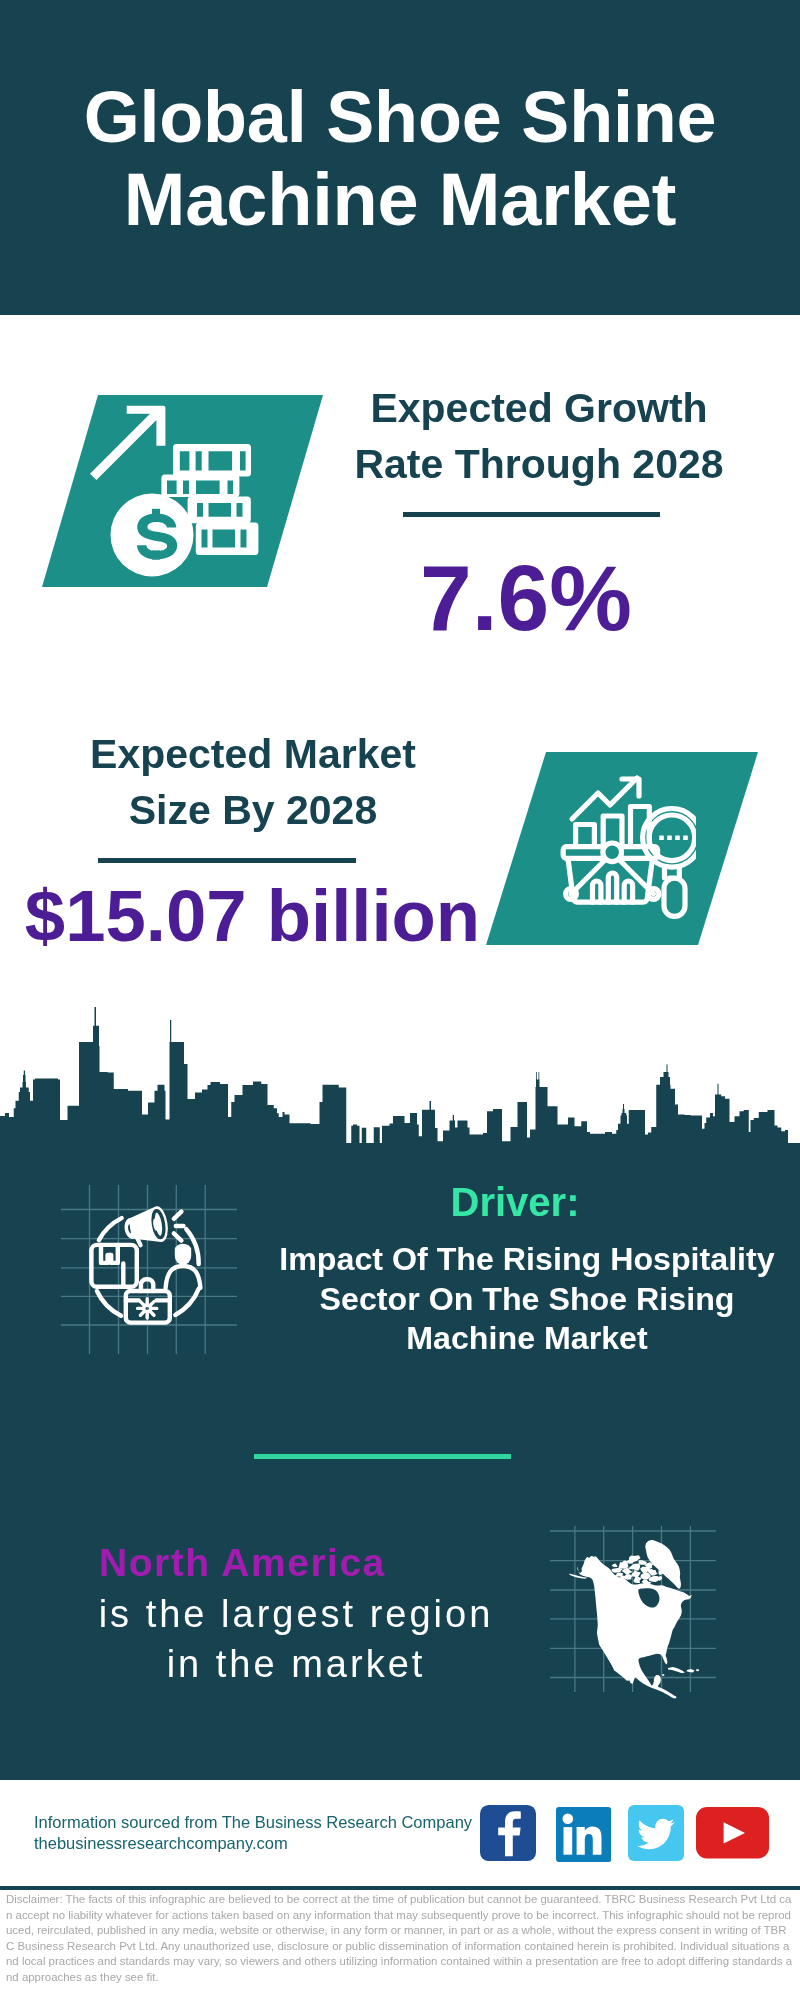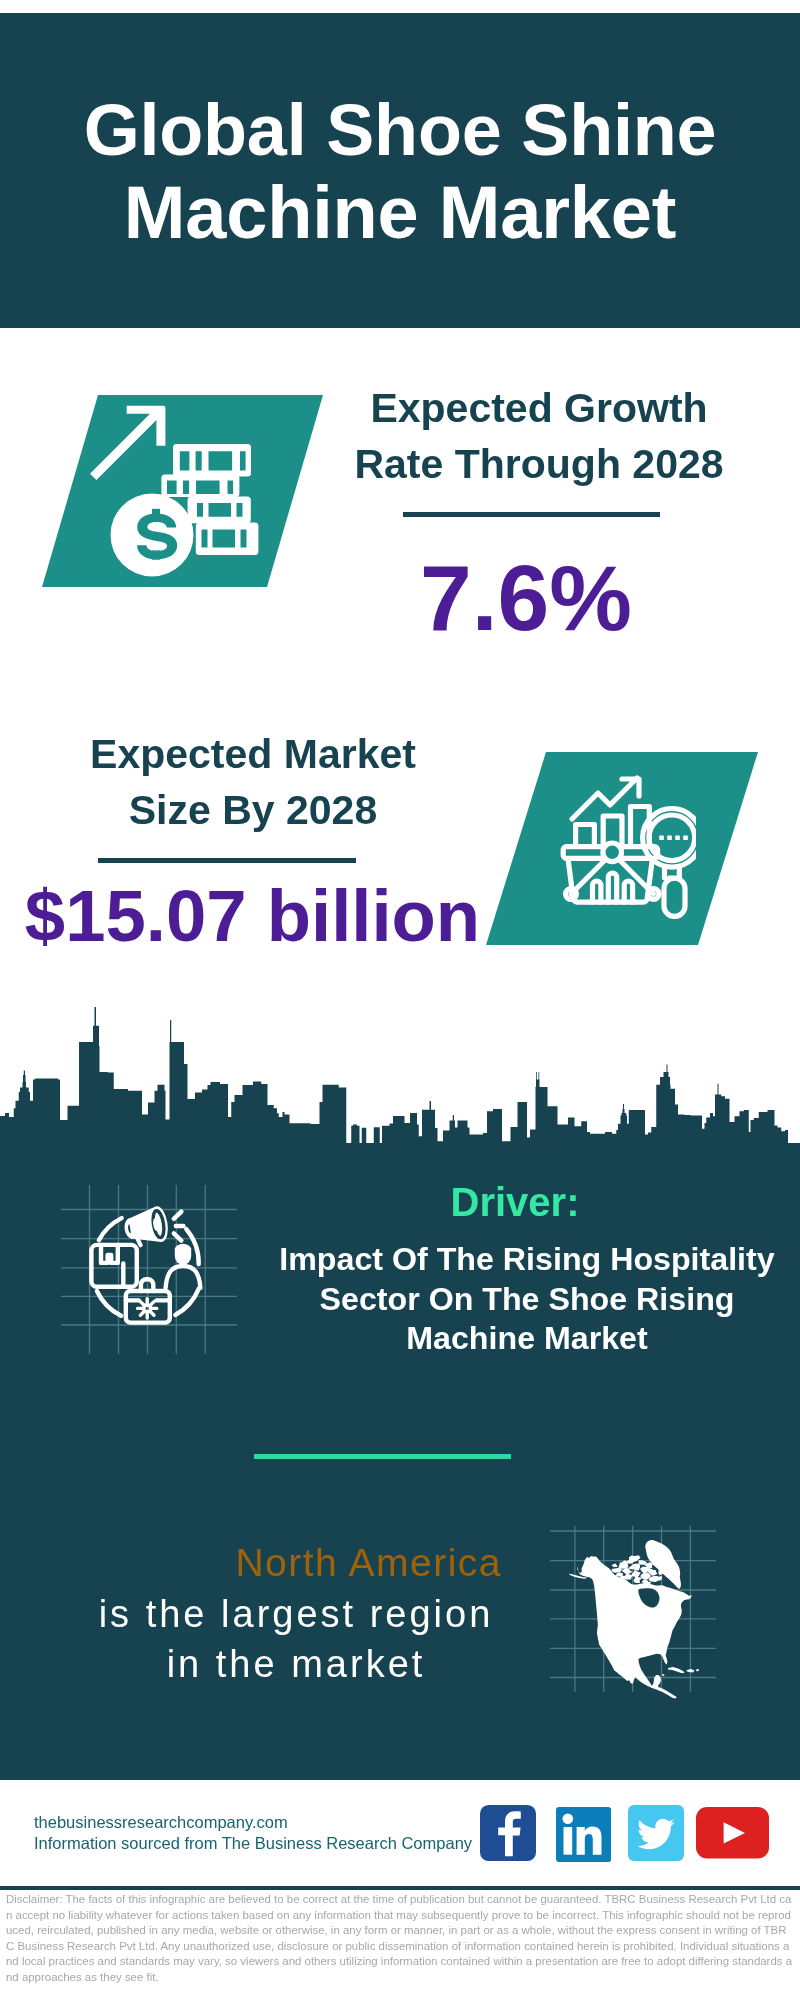--- a/index.html
+++ b/index.html
@@ -1,41 +1,41 @@
 <!DOCTYPE html>
 <html><head>
 <meta charset="utf-8">
 <style>
   html,body{margin:0;padding:0;}
   body{width:800px;height:2000px;background:#ffffff;font-family:"Liberation Sans",sans-serif;overflow:hidden;}
   .page{position:relative;width:800px;height:2000px;overflow:hidden;}
 
   
-  .hdr{position:absolute;left:0;top:0;width:800px;height:315px;background:#174351;margin-top:13px;}
+  .hdr{position:absolute;left:0;top:0;width:800px;height:315px;background:#174351;}
   .hdr-title{position:absolute;left:0;top:75px;width:800px;text-align:center;color:#ffffff;
     font-size:72px;font-weight:bold;line-height:84px;letter-spacing:-0.2px;}
 
   
   .stat-label{position:absolute;color:#174351;font-size:41px;font-weight:bold;line-height:56px;text-align:center;}
   .divider{position:absolute;height:4.5px;background:#174351;}
   .stat-value{position:absolute;color:#4c1d95;font-weight:bold;text-align:center;}
 
   
   .para{position:absolute;background:#1c9088;}
 
   
   .darkpanel{position:absolute;left:0;top:1150px;width:800px;height:630px;background:#174351;}
 
   
   .driver-kicker{position:absolute;color:#35e6a5;font-size:34px;font-weight:bold;text-align:center;}
   .driver-text{position:absolute;color:#ffffff;font-size:30px;font-weight:bold;line-height:39px;text-align:center;}
   .mint-divider{position:absolute;height:4px;background:#31d6a0;}
 
   
-  .region-name{position:absolute;color:#a16207;font-size:34px;font-weight:normal;text-align:right;}
+  .region-name{position:absolute;color:#a21caf;font-size:34px;font-weight:bold;text-align:left;}
   .region-text{position:absolute;color:#ffffff;font-size:33px;line-height:43px;text-align:center;}
   .foot-line{position:absolute;left:0;width:800px;height:3px;background:#174351;}
   .src-text{position:absolute;color:#18646e;font-size:14px;line-height:26px;}
   .disclaimer{position:absolute;left:6px;top:1892px;width:788px;color:#a9a7a7;font-size:11.45px;line-height:15.5px;word-break:break-all;font-family:"Liberation Sans",sans-serif;}
 </style>
 </head>
 <body>
 
 <div class="page">
 
@@ -193,22 +193,22 @@
 
   <div class="driver-kicker" style="left:315px;top:1184px;width:400px;font-size:40px;line-height:36px;">Driver:</div>
   <div class="driver-text" style="left:257px;top:1240px;width:540px;font-size:32.2px;line-height:39.5px;white-space:nowrap;">
     <div>Impact Of The Rising Hospitality</div>
     <div>Sector On The Shoe Rising</div>
     <div>Machine Market</div>
   </div>
   <div class="mint-divider" style="left:254px;top:1454px;width:257px;height:5px;"></div>
 
   <div class="src-text" style="left:34px;top:1812px;width:460px;font-size:16.5px;line-height:21px;">
+    <div>Information sourced from The Business Research Company</div>
     <div>thebusinessresearchcompany.com</div>
-    <div>Information sourced from The Business Research Company</div>
   </div>
 
   <svg style="position:absolute;left:480px;top:1805px;width:56px;height:56px;" viewBox="0 0 56 56">
     <rect width="56" height="56" rx="8.6" fill="#1e4d94"></rect>
     <path fill="#ffffff" d="M32.8 51.2 V30.4 h6.8 l1.0 -7.9 h-7.8 v-5.0 c0 -2.3 0.6 -3.8 3.9 -3.8 h4.1 v-7.1
       c-0.7 -0.1 -3.1 -0.3 -5.9 -0.3 c-5.9 0 -9.9 3.6 -9.9 10.2 v5.9 h-6.8 v7.9 h6.8 v20.9 z"></path>
   </svg>
   <svg style="position:absolute;left:556px;top:1807px;width:55.2px;height:55.1px;" viewBox="0 0 55.2 55.1">
     <rect width="55.2" height="55.1" rx="3" fill="#0b7db9"></rect>
     <circle cx="11.8" cy="11.8" r="5.3" fill="#ffffff"></circle>

